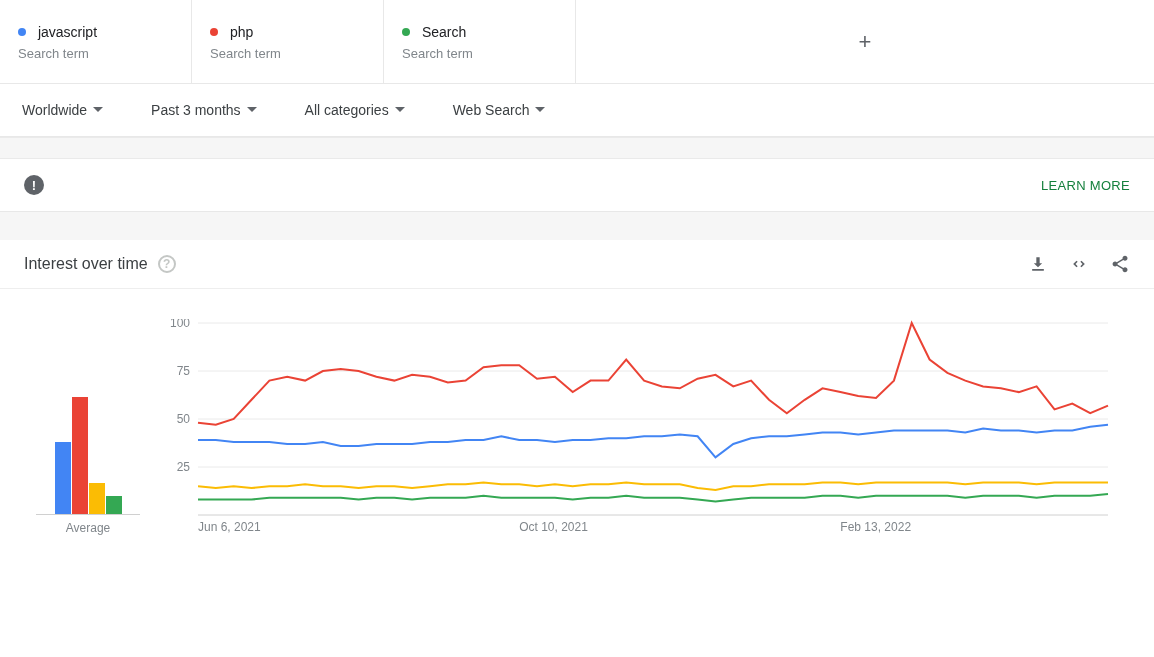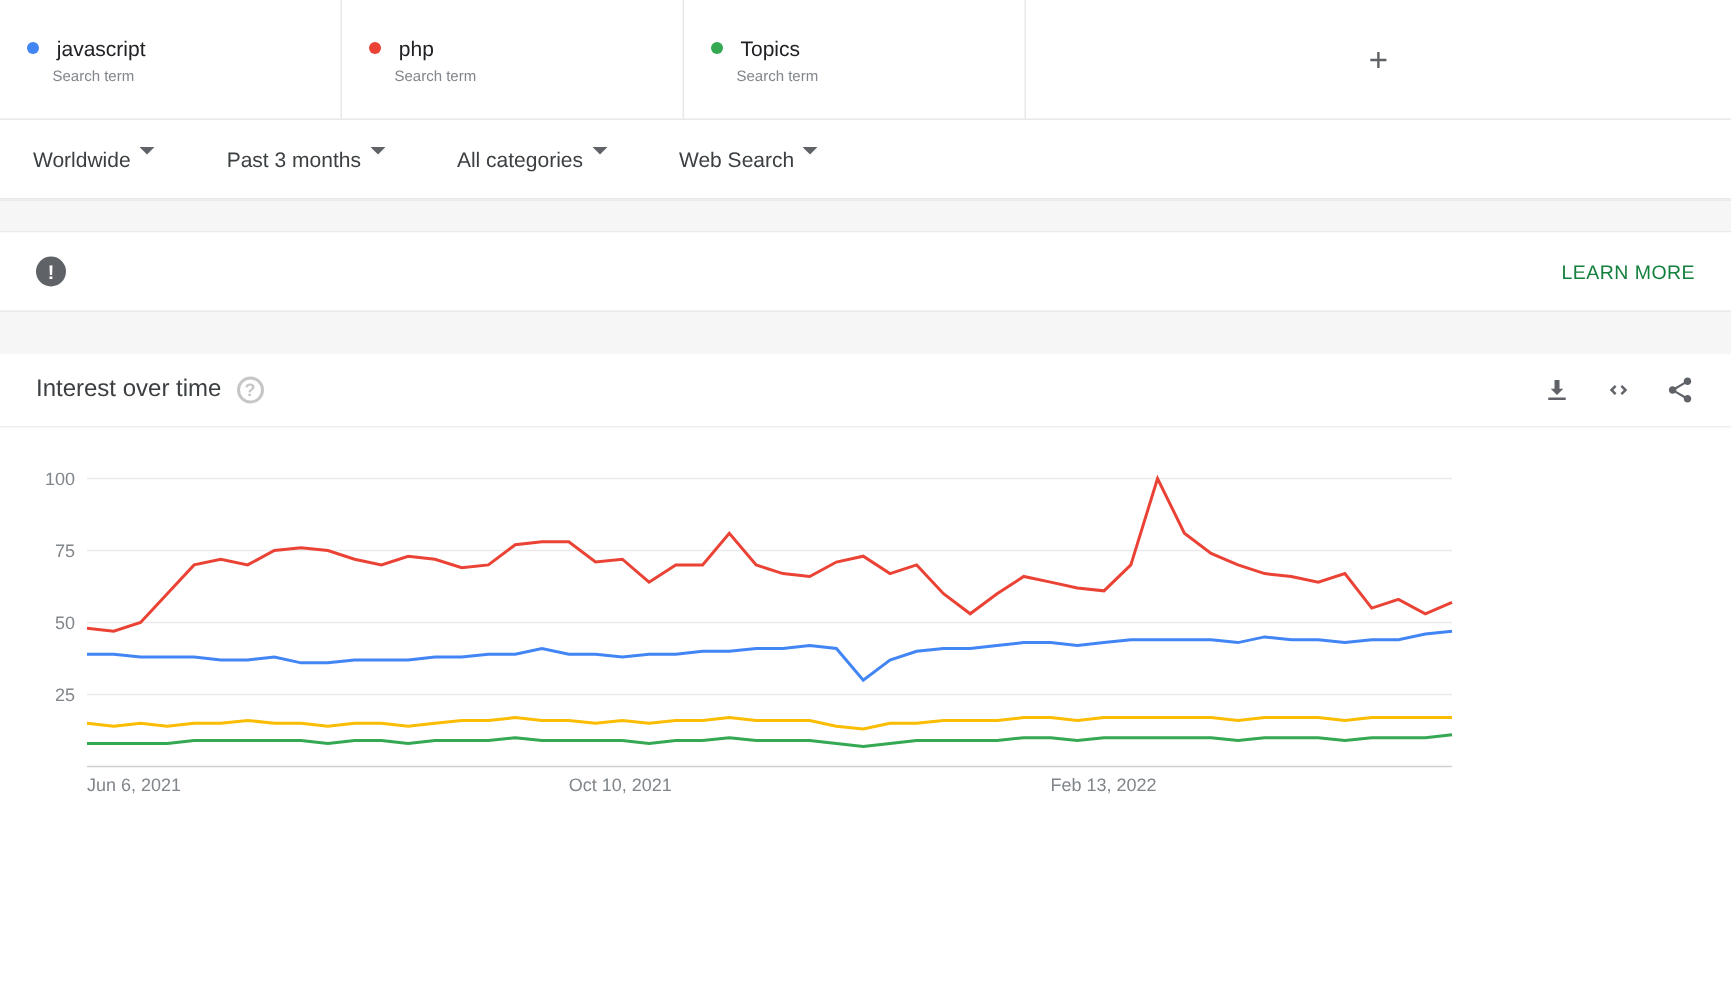--- a/index.html
+++ b/index.html
@@ -9,48 +9,48 @@
     font-size: 14px;
     background: #fff;
     color: #202124;
     width: 1154px;
   }
   .terms-row {
     display: flex;
     border-bottom: 1px solid #e8e8e8;
   }
   .term-cell {
-    width: 228px;
+    width: 192px;
     padding: 24px 30px 22px 18px;
     border-right: 1px solid #e8e8e8;
     position: relative;
   }
   .term-cell:last-child { border-right: none; }
   .term-dot {
     display: inline-block;
     width: 8px; height: 8px;
     border-radius: 50%;
     margin-right: 8px;
     vertical-align: 1px;
   }
   .term-name { font-size: 14px; color: #202124; }
-  .term-sub { font-size: 10px; color: #80868b; margin-top: 6px; margin-left: 17px; }
+  .term-sub { font-size: 13px; color: #80868b; margin-top: 6px; }
   .add-cell {
     flex: 1;
     display: flex; align-items: center; justify-content: center;
     font-size: 22px; color: #5f6368;
     cursor: pointer;
   }
   .filters-row {
     display: flex; gap: 48px;
     padding: 18px 22px;
     border-bottom: 1px solid #e8e8e8;
   }
   .filter {
-    display: flex; 
+    display: flex; align-items: center;
     font-size: 14px; color: #3c4043;
     cursor: pointer;
   }
   .filter svg { margin-left: 6px; }
   .gap-strip { height: 22px; background: #f6f6f6; border-bottom: 1px solid #eaeaea; border-top: 1px solid #eaeaea; }
   .note-bar {
     display: flex; align-items: center; justify-content: space-between;
     padding: 16px 24px;
     background: #fff;
     border-bottom: 1px solid #e8e8e8;
@@ -118,21 +118,21 @@
     <span class="term-name">javascript</span>
     <div class="term-sub">Search term</div>
   </div>
   <div class="term-cell">
     <span class="term-dot" id="dot-1" style="background: rgb(234, 67, 53);"></span>
     <span class="term-name">php</span>
     <div class="term-sub">Search term</div>
   </div>
   <div class="term-cell">
     <span class="term-dot" id="dot-3" style="background: rgb(52, 168, 83);"></span>
-    <span class="term-name">Topics</span>
+    <span class="term-name">Search</span>
     <div class="term-sub">Search term</div>
   </div>
   <div class="add-cell">
     <span>+</span>
   </div>
 </div>
 
 <div class="filters-row">
   <div class="filter">
     <span>Worldwide</span>
@@ -190,20 +190,29 @@
       </span>
       <span class="action-btn">
         <svg width="20" height="20" viewBox="0 0 24 24">
             <path fill="#5f6368" d="M18 16c-.8 0-1.5.3-2 .8l-7-4.1c.1-.2.1-.5.1-.7s0-.5-.1-.7l7-4.1c.5.5 1.2.8 2 .8 1.7 0 3-1.3 3-3s-1.3-3-3-3-3 1.3-3 3c0 .2 0 .5.1.7l-7 4.1c-.5-.5-1.2-.8-2-.8-1.7 0-3 1.3-3 3s1.3 3 3 3c.8 0 1.5-.3 2-.8l7 4.1c-.1.2-.1.5-.1.7 0 1.7 1.3 3 3 3s3-1.3 3-3-1.3-3-3-3z"></path>
           </svg>
       </span>
     </div>
   </div>
 
   <div class="chart-area">
+    <div class="avg-block">
+      <div class="avg-bars" id="avg-bars">
+          <div class="avg-bar" style="height: 72px; background: rgb(66, 133, 244);"></div>
+          <div class="avg-bar" style="height: 117px; background: rgb(234, 67, 53);"></div>
+          <div class="avg-bar" style="height: 30.6px; background: rgb(251, 188, 4);"></div>
+          <div class="avg-bar" style="height: 18px; background: rgb(52, 168, 83);"></div>
+        </div>
+      <div class="avg-label">Average</div>
+    </div>
     <div class="plot-block">
       <svg id="plot" class="plot-svg" width="960" height="216">
           <line class="grid-line" x1="40" y1="148" x2="950" y2="148"></line>
           <text class="y-tick-label" x="32" y="152">25</text>
           <line class="grid-line" x1="40" y1="100" x2="950" y2="100"></line>
           <text class="y-tick-label" x="32" y="104">50</text>
           <line class="grid-line" x1="40" y1="52" x2="950" y2="52"></line>
           <text class="y-tick-label" x="32" y="56">75</text>
           <line class="grid-line" x1="40" y1="4" x2="950" y2="4"></line>
           <text class="y-tick-label" x="32" y="8">100</text>

